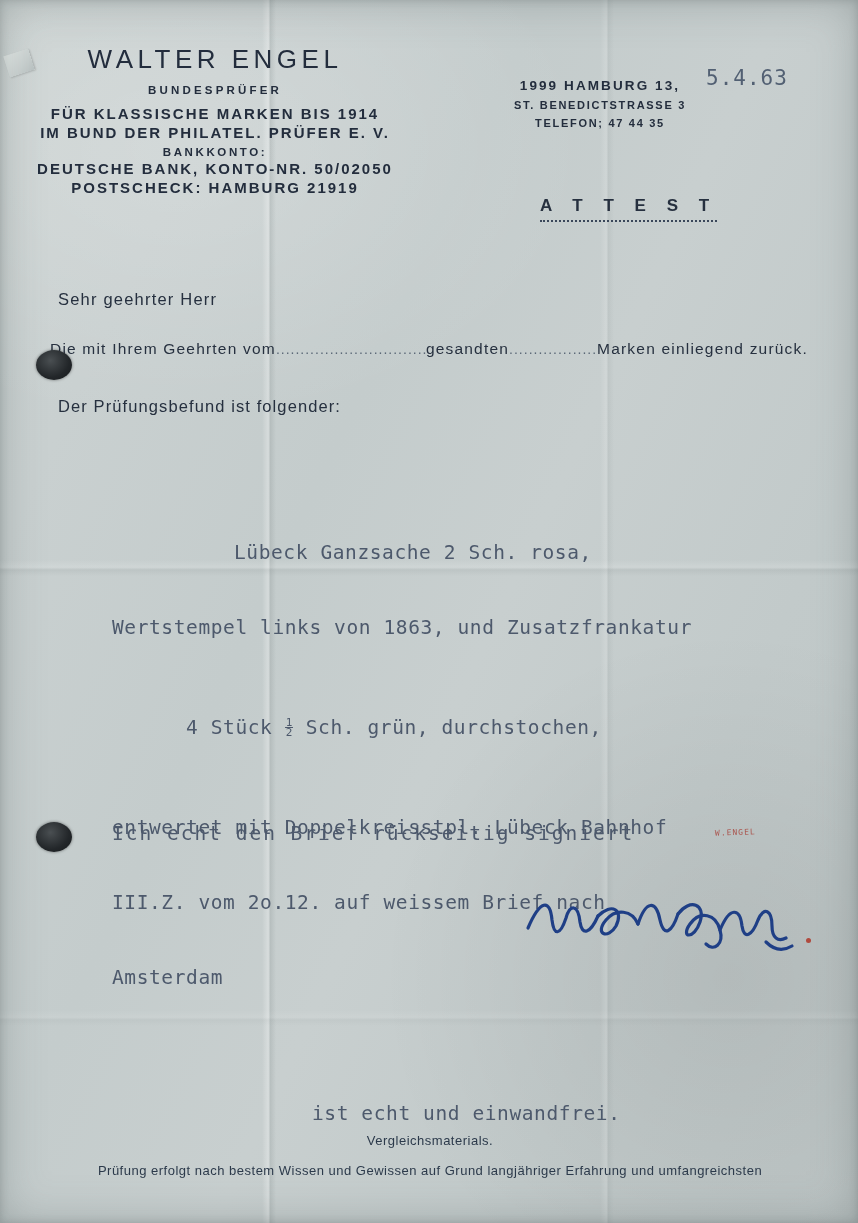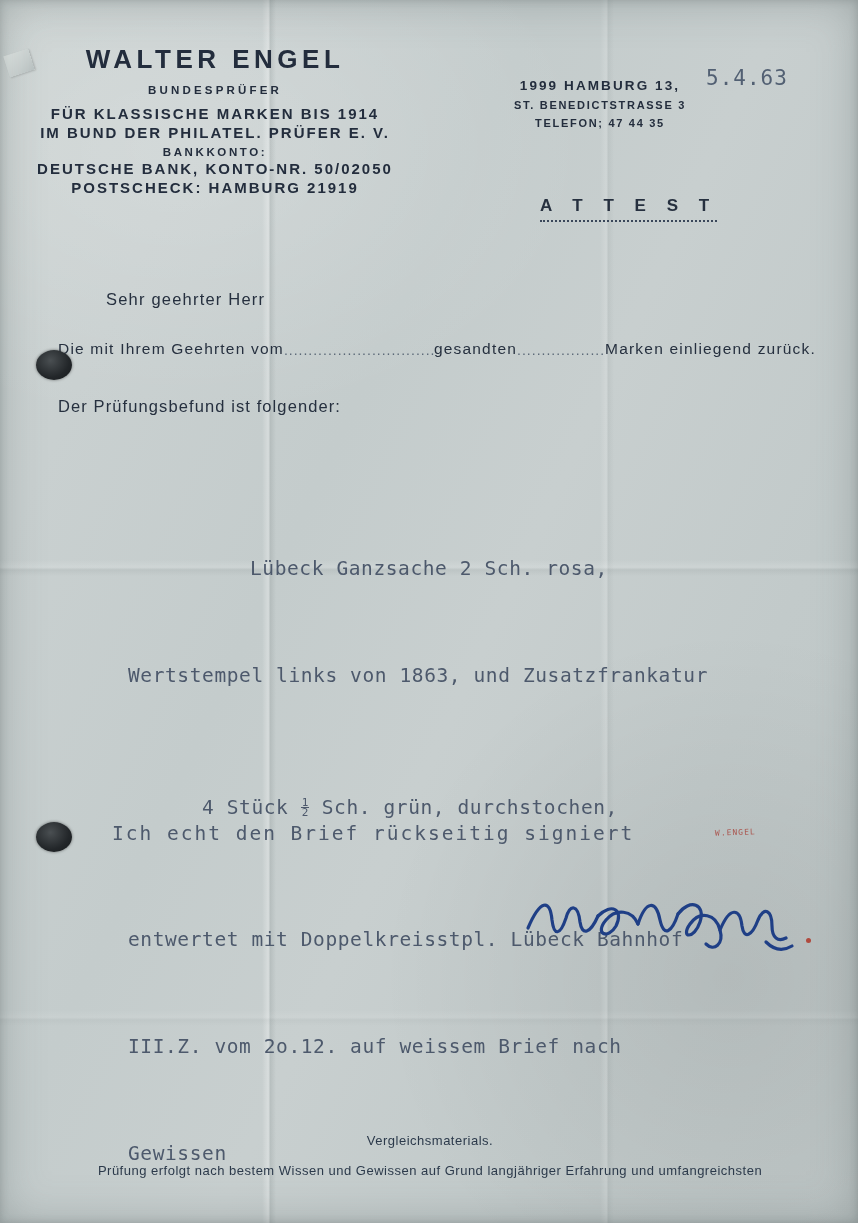--- a/index.html
+++ b/index.html
@@ -59,21 +59,21 @@
     position: absolute;
     left: 0;
     top: 44px;
     width: 430px;
     text-align: center;
     color: #232d3d;
   }
   .lh-name {
     font-size: 26px;
     letter-spacing: 4.5px;
-    font-weight: 700;
+    font-weight: 400;
   }
   .lh-sub1 {
     margin-top: 9px;
     font-size: 11.5px;
     letter-spacing: 3.2px;
     font-weight: 700;
   }
   .lh-line {
     margin-top: 9px;
     font-size: 15px;
@@ -142,32 +142,31 @@
   }
 
   
   .greeting {
     position: absolute;
     left: 58px;
     top: 290px;
     font-size: 16.5px;
     letter-spacing: 1.2px;
     color: #26303f;
-    margin-left: 48px;
   }
   .preline {
     position: absolute;
-    left: 58px;
+    left: 50px;
     top: 340px;
     width: 760px;
     font-size: 15.5px;
     letter-spacing: 1.2px;
     color: #26303f;
     display: flex;
-    align-items: flex-end;
+    align-items: center;
     white-space: nowrap;
   }
   .dotfill {
     flex: 0 0 auto;
     overflow: hidden;
     color: #5b6877;
     letter-spacing: 1px;
     font-size: 14px;
   }
   .dotfill.d1 { width: 150px; }
@@ -189,21 +188,21 @@
     width: 740px;
     font-family: "DejaVu Sans Mono", monospace;
     font-size: 19.5px;
     line-height: 25px;
     letter-spacing: 0.6px;
     color: #4d596c;
     white-space: pre-wrap;
   }
   .report .ind { display: inline-block; width: 122px; }
   .report .ind2 { display: inline-block; width: 200px; }
-  .report-block { margin: 16px; }
+  .report-block { margin: 0; }
   .gap { height: 11px; }
   .frac {
     display: inline-block;
     text-align: center;
     font-size: 11px;
     line-height: 9px;
     vertical-align: -2px;
     letter-spacing: 0;
   }
   .frac .num { display: block; border-bottom: 1px solid #4d596c; padding: 0 1px; }
@@ -317,21 +316,21 @@
   <div class="findings">Der Prüfungsbefund ist folgender:</div>
 
   <div class="report">
     <div class="report-block"><span class="ind"></span><span>Lübeck Ganzsache 2 Sch. rosa,</span></div>
     <div class="report-block"><span>Wertstempel links von 1863, und Zusatzfrankatur</span></div>
     <div class="report-block">
       <span>4 Stück </span><span class="frac"><span class="num">1</span><span class="den">2</span></span><span> Sch. grün, durchstochen,</span>
     </div>
     <div class="report-block"><span>entwertet mit Doppelkreisstpl. Lübeck Bahnhof</span></div>
     <div class="report-block"><span>III.Z. vom 2o.12. auf weissem Brief nach</span></div>
-    <div class="report-block"><span>Gewissen</span></div>
+    <div class="report-block"><span>Amsterdam</span></div>
     <div class="gap"></div>
     <div class="report-block"><span class="ind2"></span><span>ist echt und einwandfrei.</span></div>
     <div class="gap"></div>
     
     
     
     
   </div>
 
   <div class="signed-line">Ich echt den Brief rückseitig signiert</div>

